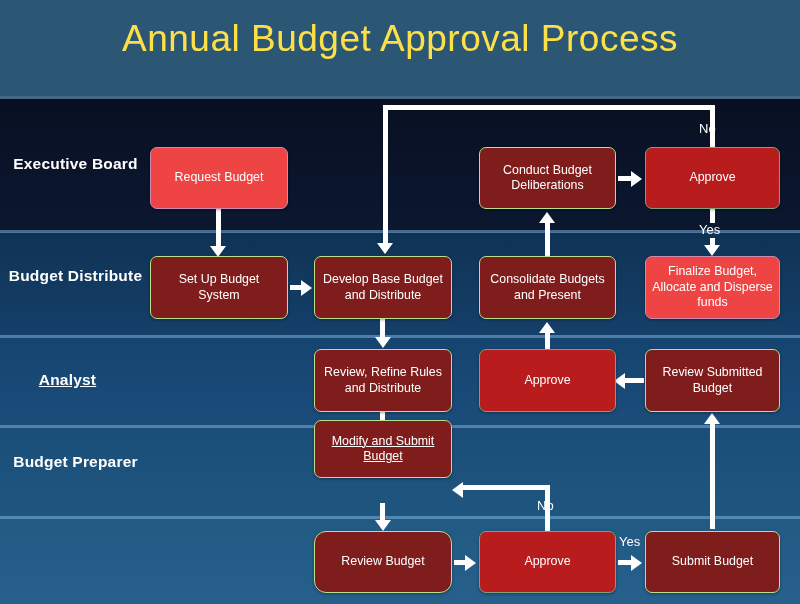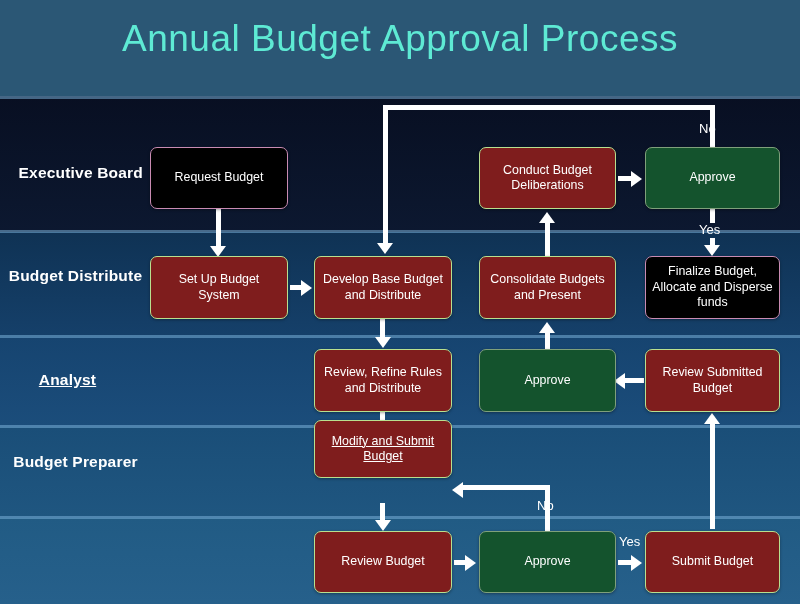--- a/index.html
+++ b/index.html
@@ -3,39 +3,39 @@
 <meta charset="utf-8">
 <style>
   html,body{margin:0;padding:0;background:#2a5673;}
   body{font-family:"Liberation Sans",sans-serif;}
   #page{position:relative;width:800px;height:604px;overflow:hidden;background:#2c5876;}
 
   
   #title-band{position:absolute;left:0;top:0;width:800px;height:96px;
     background:#2b5775;}
   #title-text{position:absolute;left:0;top:18px;width:800px;text-align:center;
-    color:#5eead4;font-size:37px;font-weight:400;letter-spacing:.5px;
+    color:#fde047;font-size:37px;font-weight:400;letter-spacing:.5px;
     font-family:"Liberation Sans",sans-serif;}
 
   
   .lane{position:absolute;left:0;width:800px;}
   .lane-sep{position:absolute;left:0;width:800px;height:3px;background:rgba(120,175,215,.55);}
   .lane-label{position:absolute;color:#ffffff;font-weight:bold;font-size:15.5px;
     text-align:center;line-height:1.22;letter-spacing:.2px;}
 
   
   .node{position:absolute;border-radius:7px;display:flex;align-items:center;
     justify-content:center;text-align:center;color:#ffffff;font-size:12.4px;
     line-height:1.25;padding:2px 6px;box-sizing:border-box;
     font-family:"Liberation Sans",sans-serif;}
   .node.green{background:#7f1d1d;border:1.4px solid #b9e08f;
     box-shadow:0 1px 3px rgba(0,0,0,.35);}
-  .node.dgreen{background:#14532d;border:1.4px solid #7fa07b;
+  .node.dgreen{background:#b91c1c;border:1.4px solid #7fa07b;
     box-shadow:0 1px 3px rgba(0,0,0,.35);}
-  .node.purple{background:#000000;border:1.4px solid #c98bb2;
+  .node.purple{background:#ef4444;border:1.4px solid #c98bb2;
     box-shadow:0 1px 3px rgba(0,0,0,.35);}
 
   
   .ln{position:absolute;background:#ffffff;}
   .lnv{width:5px;}
   .lnh{height:5px;}
   .ah{position:absolute;width:0;height:0;}
   .ah-down{border-left:8px solid transparent;border-right:8px solid transparent;
     border-top:11px solid #ffffff;}
   .ah-up{border-left:8px solid transparent;border-right:8px solid transparent;
@@ -62,21 +62,21 @@
   <div class="lane" style="top:337px;height:90px;background:linear-gradient(180deg,#164470 0%,#1b4d7b 100%);"></div>
   <div class="lane" style="top:427px;height:91px;background:linear-gradient(180deg,#1a4e78 0%,#1f5680 100%);"></div>
   <div class="lane" style="top:518px;height:86px;background:linear-gradient(180deg,#215b84 0%,#26608b 100%);"></div>
 
   <div class="lane-sep" style="top:96px;"></div>
   <div class="lane-sep" style="top:230px;"></div>
   <div class="lane-sep" style="top:335px;"></div>
   <div class="lane-sep" style="top:425px;"></div>
   <div class="lane-sep" style="top:516px;"></div>
 
-  <div class="lane-label" style="left:8px;top:164px;width:135px;text-align:right;">Executive Board</div>
+  <div class="lane-label" style="left:8px;top:155px;width:135px;">Executive Board</div>
   <div class="lane-label" style="left:8px;top:267px;width:135px;">Budget Distribute</div>
   <div class="lane-label" style="left:0;top:371px;width:135px;text-decoration:underline;">Analyst</div>
   <div class="lane-label" style="left:8px;top:453px;width:135px;">Budget Preparer</div>
 
   <div class="ln lnv" style="left:216px;top:209px;height:40px;"></div>
   <div class="ah ah-down" style="left:210px;top:246px;"></div>
 
   <div class="ln lnh" style="left:290px;top:285px;width:14px;"></div>
   <div class="ah ah-right" style="left:301px;top:279.5px;"></div>
 
@@ -143,19 +143,19 @@
   <div class="node purple" style="left:645px;top:256px;width:135px;height:63px;">Finalize Budget, Allocate and Disperse funds</div>
 
   <div class="node green" style="left:314px;top:349px;width:138px;height:63px;">Review, Refine Rules and Distribute</div>
 
   <div class="node dgreen" style="left:479px;top:349px;width:137px;height:63px;">Approve</div>
 
   <div class="node green" style="left:645px;top:349px;width:135px;height:63px;">Review Submitted Budget</div>
 
   <div class="node green" style="left:314px;top:420px;width:138px;height:58px;text-decoration:underline;">Modify and Submit Budget</div>
 
-  <div class="node green" style="left:314px;top:531px;width:138px;height:62px;">Review Budget</div>
+  <div class="node green" style="left:314px;top:531px;width:138px;height:62px;border-radius:12px;">Review Budget</div>
 
   <div class="node dgreen" style="left:479px;top:531px;width:137px;height:62px;">Approve</div>
 
   <div class="node green" style="left:645px;top:531px;width:135px;height:62px;">Submit Budget</div>
 
 </div>
 
 </body></html>

